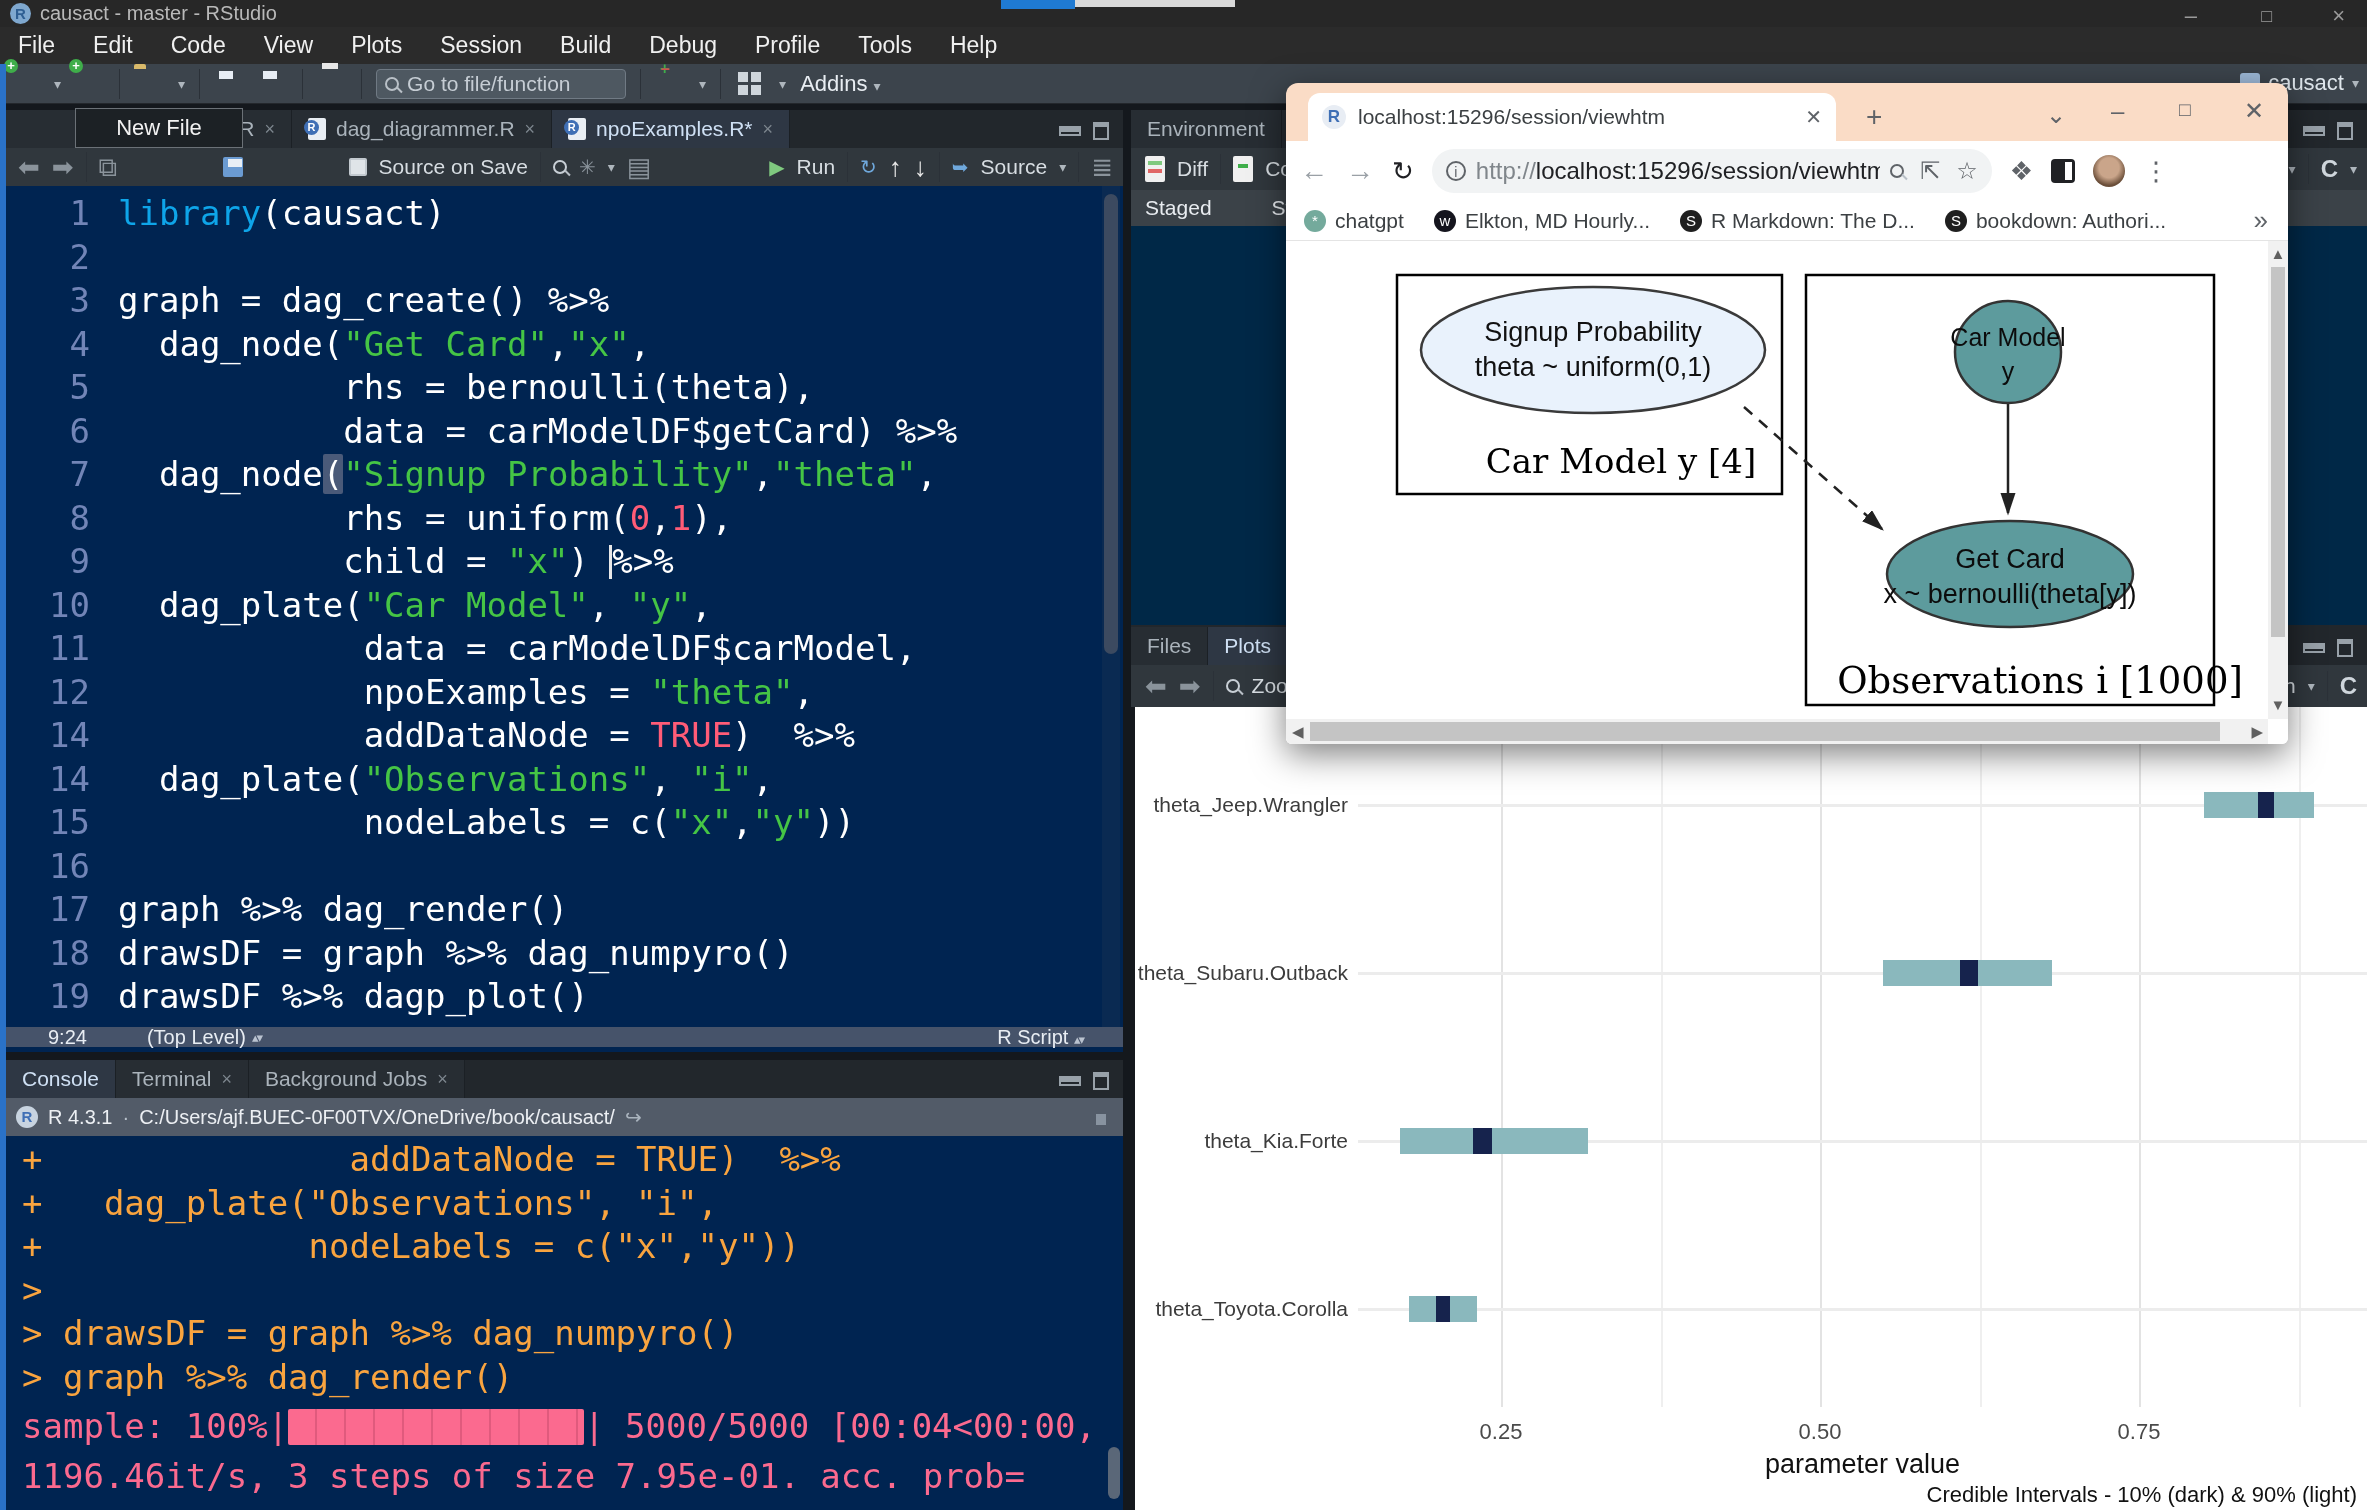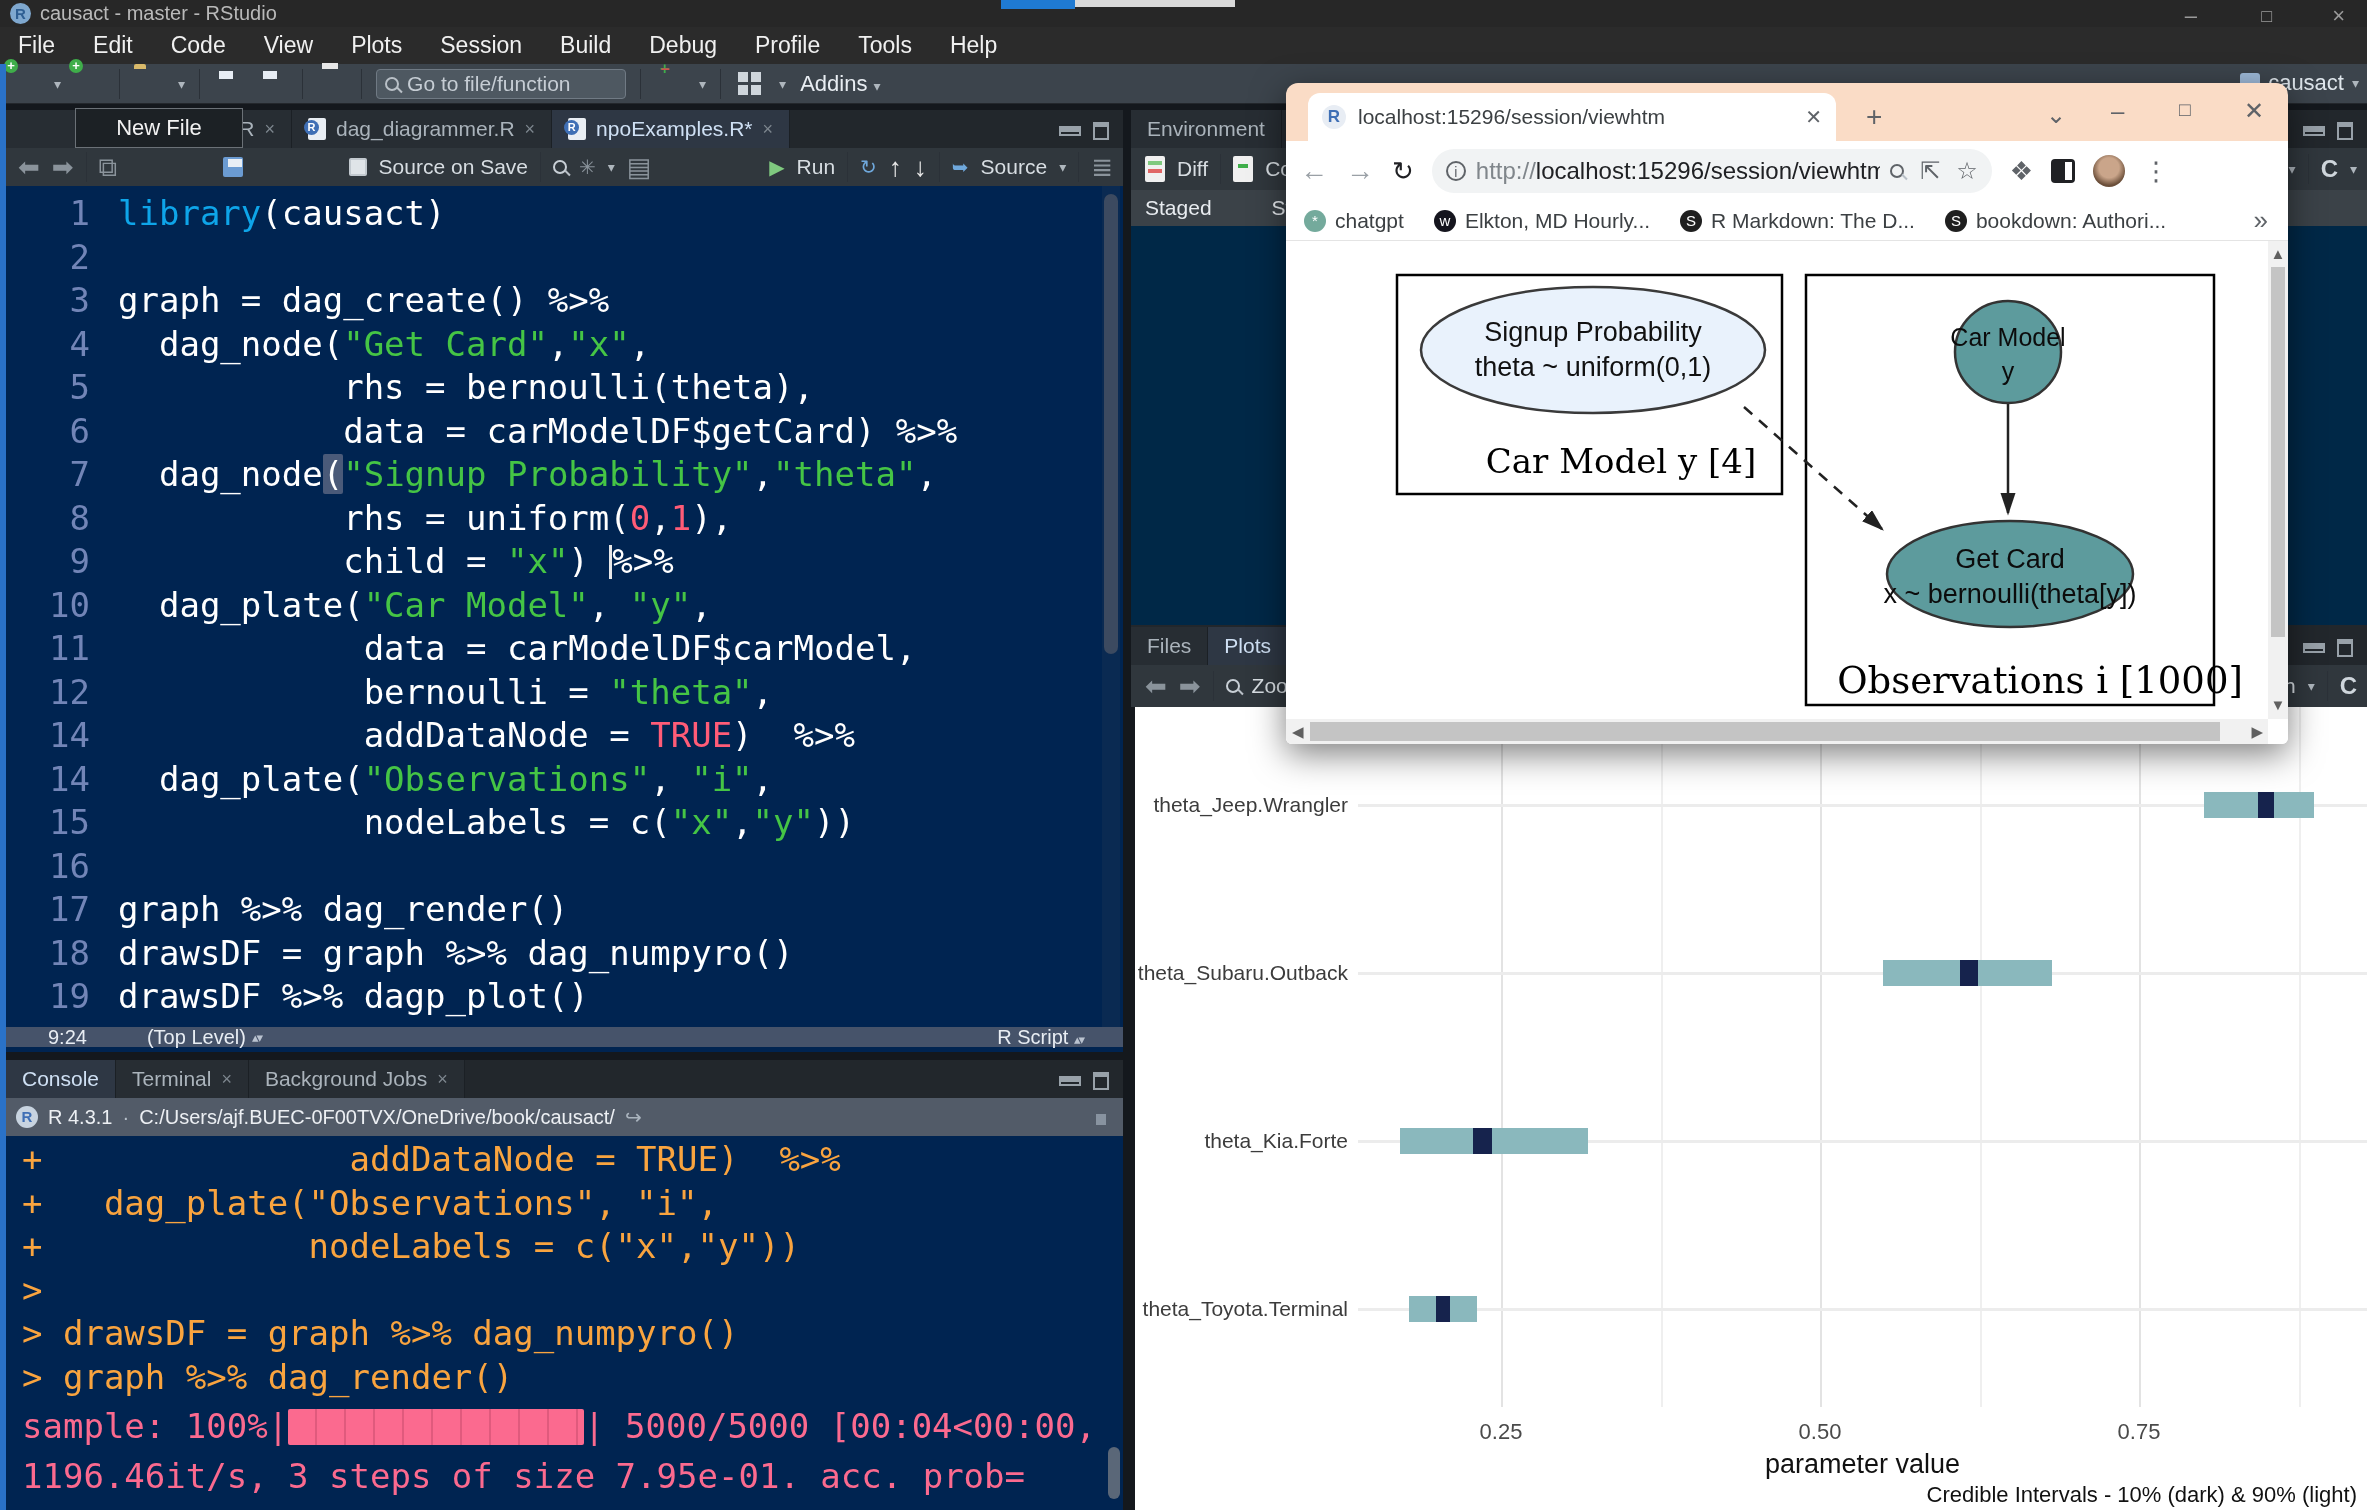--- a/index.html
+++ b/index.html
@@ -289,21 +289,21 @@
       <div class="cl"><span class="ln">2</span><span></span></div>
       <div class="cl"><span class="ln">3</span><span><span class="t">graph = dag_create() %&gt;%</span></span></div>
       <div class="cl"><span class="ln">4</span><span><span class="t">  dag_node(</span><span class="s">"Get Card"</span><span class="t">,</span><span class="s">"x"</span><span class="t">,</span></span></div>
       <div class="cl"><span class="ln">5</span><span><span class="t">           rhs = bernoulli(theta),</span></span></div>
       <div class="cl"><span class="ln">6</span><span><span class="t">           data = carModelDF$getCard) %&gt;%</span></span></div>
       <div class="cl"><span class="ln">7</span><span><span class="t">  dag_node</span><span class="hb">(</span><span class="s">"Signup Probability"</span><span class="t">,</span><span class="s">"theta"</span><span class="t">,</span></span></div>
       <div class="cl"><span class="ln">8</span><span><span class="t">           rhs = uniform(</span><span class="n">0</span><span class="t">,</span><span class="n">1</span><span class="t">),</span></span></div>
       <div class="cl"><span class="ln">9</span><span><span class="t">           child = </span><span class="s">"x"</span><span class="t">) </span><span class="cur"></span><span class="t">%&gt;%</span></span></div>
       <div class="cl"><span class="ln">10</span><span><span class="t">  dag_plate(</span><span class="s">"Car Model"</span><span class="t">, </span><span class="s">"y"</span><span class="t">,</span></span></div>
       <div class="cl"><span class="ln">11</span><span><span class="t">            data = carModelDF$carModel,</span></span></div>
-      <div class="cl"><span class="ln">12</span><span><span class="t">            bernoulli = </span><span class="s">"theta"</span><span class="t">,</span></span></div>
+      <div class="cl"><span class="ln">12</span><span><span class="t">            npoExamples = </span><span class="s">"theta"</span><span class="t">,</span></span></div>
       <div class="cl"><span class="ln">14</span><span><span class="t">            addDataNode = </span><span class="n">TRUE</span><span class="t">)  %&gt;%</span></span></div>
       <div class="cl"><span class="ln">14</span><span><span class="t">  dag_plate(</span><span class="s">"Observations"</span><span class="t">, </span><span class="s">"i"</span><span class="t">,</span></span></div>
       <div class="cl"><span class="ln">15</span><span><span class="t">            nodeLabels = c(</span><span class="s">"x"</span><span class="t">,</span><span class="s">"y"</span><span class="t">))</span></span></div>
       <div class="cl"><span class="ln">16</span><span></span></div>
       <div class="cl"><span class="ln">17</span><span><span class="t">graph %&gt;% dag_render()</span></span></div>
       <div class="cl"><span class="ln">18</span><span><span class="t">drawsDF = graph %&gt;% dag_numpyro()</span></span></div>
       <div class="cl"><span class="ln">19</span><span><span class="t">drawsDF %&gt;% dagp_plot()</span></span></div>
       <div class="cl"><span class="ln">20</span><span></span></div>
     </div>
   <div id="edScroll" class="abs">
@@ -440,21 +440,21 @@
         <div class="bar90" style="top: 253px; left: 524.524px; width: 169.708px; background: rgb(138, 184, 189);"></div>
         <div class="bar10" style="top: 253px; left: 602.36px; width: 17.864px; background: rgb(22, 35, 77);"></div>
         <div class="rowlab" style="top: 254px; left: -223px;">theta_Subaru.Outback</div>
         <div class="rowline" style="top: 433px;"></div>
         <div class="bar90" style="top: 421px; left: 42.196px; width: 187.572px; background: rgb(138, 184, 189);"></div>
         <div class="bar10" style="top: 421px; left: 114.928px; width: 19.14px; background: rgb(22, 35, 77);"></div>
         <div class="rowlab" style="top: 422px; left: -223px;">theta_Kia.Forte</div>
         <div class="rowline" style="top: 601px;"></div>
         <div class="bar90" style="top: 589px; left: 51.128px; width: 67.628px; background: rgb(138, 184, 189);"></div>
         <div class="bar10" style="top: 589px; left: 77.924px; width: 14.036px; background: rgb(22, 35, 77);"></div>
-        <div class="rowlab" style="top: 590px; left: -223px;">theta_Toyota.Terminal</div>
+        <div class="rowlab" style="top: 590px; left: -223px;">theta_Toyota.Corolla</div>
       </div>
     <div id="xlabel">parameter value</div>
     <div id="caption">Credible Intervals - 10% (dark) &amp; 90% (light)</div>
   </div>
 
   <div id="browser" class="abs">
     <div id="btabs" class="abs">
       <div id="btab" class="abs">
         <span class="fav">R</span>
         <span class="tt">localhost:15296/session/viewhtm</span>

